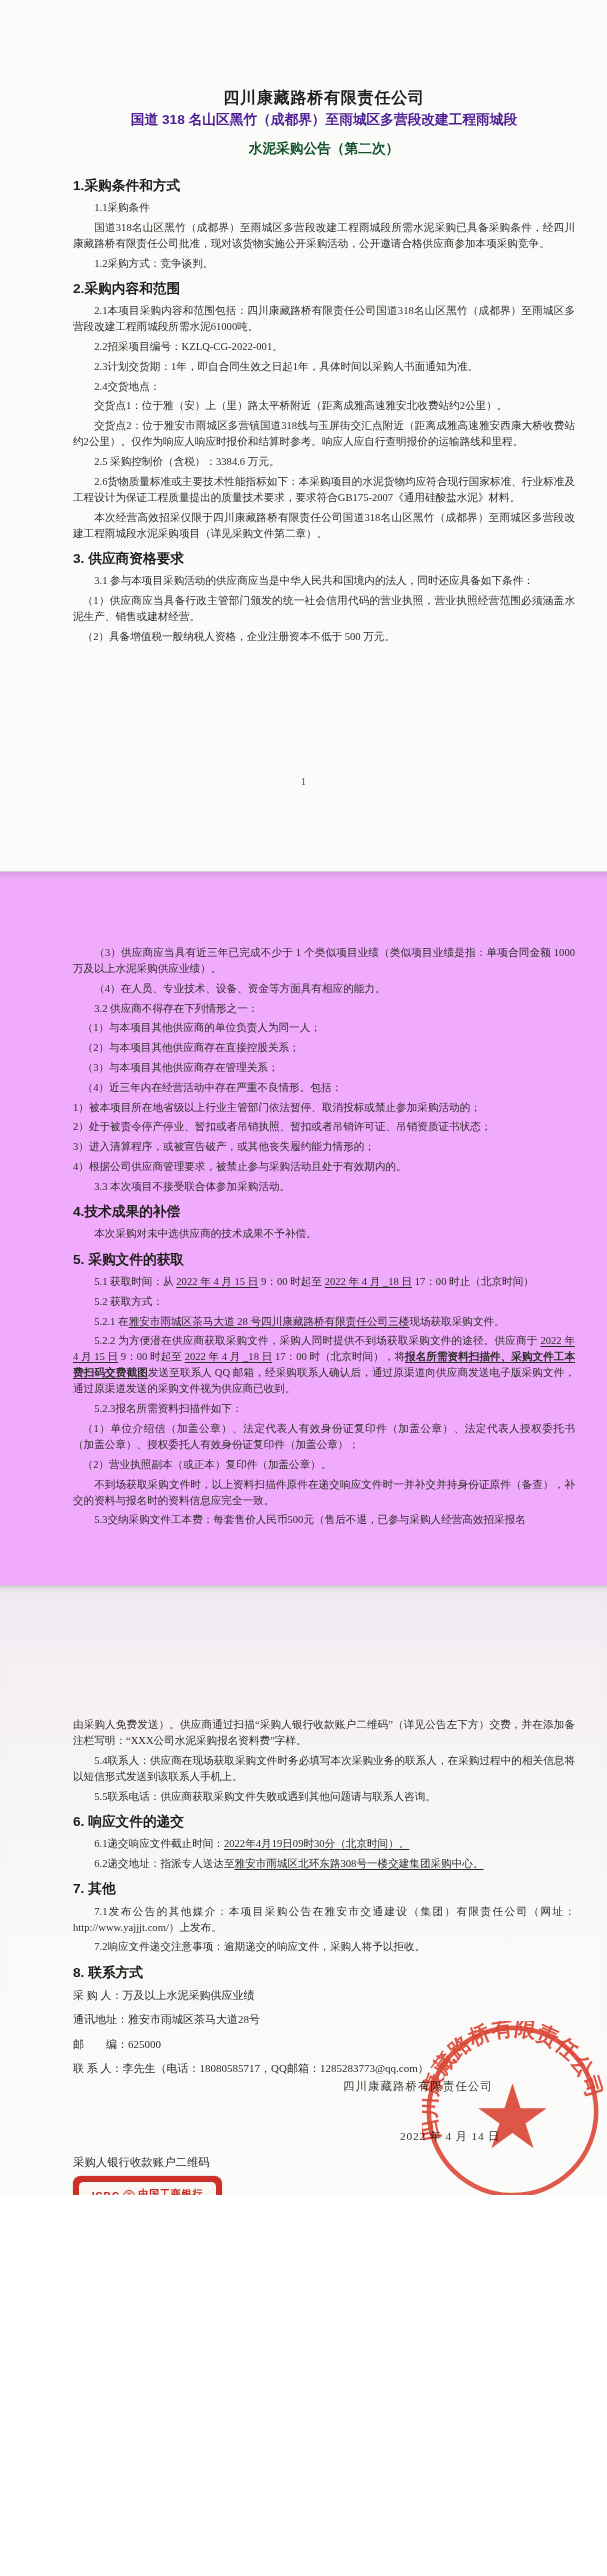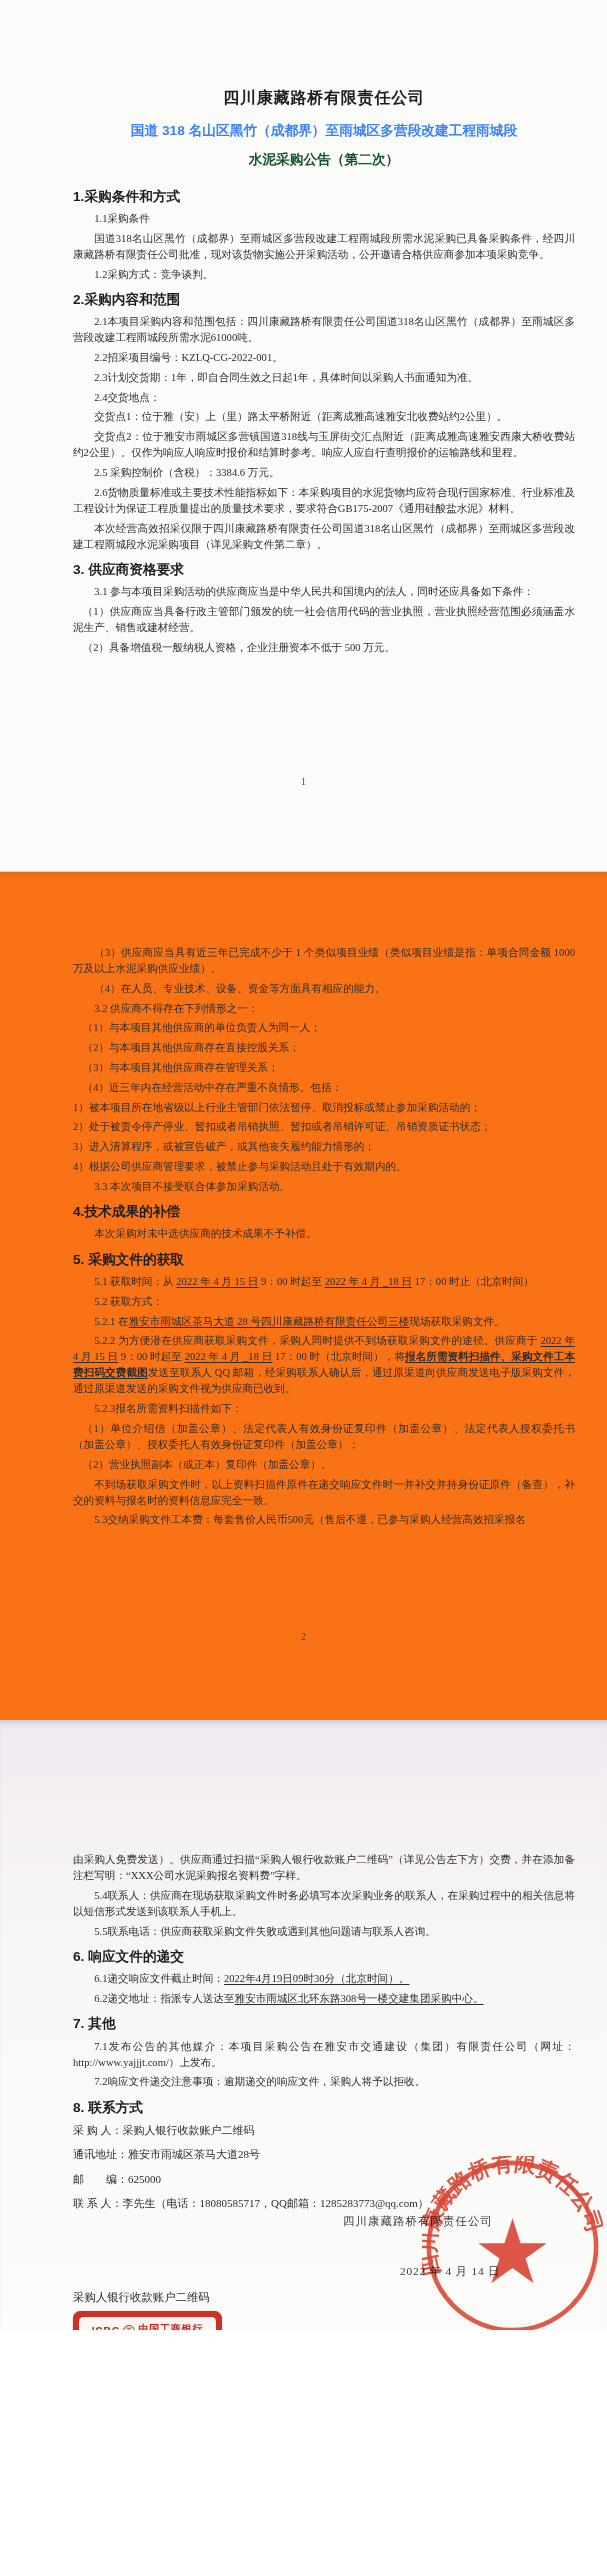--- a/index.html
+++ b/index.html
@@ -1,28 +1,28 @@
 <!DOCTYPE html>
 <html style="font-size:12px"><head>
 <meta charset="utf-8">
 <style>
   html,body{margin:0;padding:0;background:#ffffff;}
   .doc{position:relative;width:607px;height:2576px;overflow:hidden;
        font-family:"Liberation Serif","DejaVu Serif",serif;color:#2e2c2a;background:#fff;}
   .page{position:relative;box-sizing:border-box;padding:0 32px 0 73px;overflow:hidden;}
   .page1{height:871px;background:#fbfbf9;}
-  .page2{height:849px;background:#f97316;border-top:0.8px solid #d8d5d1;
+  .page2{height:714px;background:#f0abfc;border-top:0.8px solid #d8d5d1;
          box-shadow:inset 0 6.8px 7.6px -6px rgba(70,64,58,.22);}
   .page3{height:610px;border-top:0.8px solid #cfc8ce;
          background:linear-gradient(180deg,#efe9f1 0%,#f5f1f3 16%,#faf9f7 55%,#fbfbf9 100%);
          box-shadow:inset 0 6.8px 7.6px -6px rgba(70,58,76,.25);}
   .t1{margin:88px 0 0;text-align:center;font-family:"Liberation Sans","DejaVu Sans",sans-serif;
       font-size:16px;font-weight:700;color:#201e1c;letter-spacing:0.8px;}
-  .t2{margin:13px 0 0;text-align:center;font-family:"Liberation Sans","DejaVu Sans",sans-serif;
-      font-size:13.7px;font-weight:700;color:#3b82f6;}
+  .t2{margin:2px 0 0;text-align:center;font-family:"Liberation Sans","DejaVu Sans",sans-serif;
+      font-size:13.7px;font-weight:700;color:#4c1d95;}
   .t3{margin:11.4px 0 0;text-align:center;font-family:"Liberation Sans","DejaVu Sans",sans-serif;
       font-size:13.7px;font-weight:700;color:#14532d;}
   .flow{position:relative;}
   .page1 .flow{padding-top:10px;}
   .page2 .flow{padding-top:73px;}
   .page3 .flow{padding-top:131px;}
   .sec-h{font-family:"Liberation Sans","DejaVu Sans",sans-serif;font-weight:700;font-size:13.7px;
          color:#201e1c;margin:8.3px 0 5.3px;}
   .para{font-size:10.6px;line-height:16px;margin:0 0 3.8px;text-align:justify;}
   .ind2{text-indent:2em;}
@@ -142,21 +142,21 @@
         <div class="para ind0">由采购人免费发送）。供应商通过扫描“采购人银行收款账户二维码”（详见公告左下方）交费，并在添加备注栏写明：“XXX公司水泥采购报名资料费”字样。</div>
         <div class="para ind2">5.4联系人：供应商在现场获取采购文件时务必填写本次采购业务的联系人，在采购过程中的相关信息将以短信形式发送到该联系人手机上。</div>
         <div class="para ind2">5.5联系电话：供应商获取采购文件失败或遇到其他问题请与联系人咨询。</div>
         <div class="sec-h">6. 响应文件的递交</div>
         <div class="para ind2"><span>6.1递交响应文件截止时间：</span><span class="u">2022年4月19日09时30分（北京时间）。</span></div>
         <div class="para ind2"><span>6.2递交地址：指派专人送达至</span><span class="u">雅安市雨城区北环东路308号一楼交建集团采购中心。</span></div>
         <div class="sec-h">7. 其他</div>
         <div class="para ind2">7.1发布公告的其他媒介：本项目采购公告在雅安市交通建设（集团）有限责任公司（网址：http://www.yajjjt.com/）上发布。</div>
         <div class="para ind2">7.2响应文件递交注意事项：逾期递交的响应文件，采购人将予以拒收。</div>
         <div class="sec-h">8. 联系方式</div>
-        <div class="para ind2 contact">采 购 人：采购人银行收款账户二维码</div>
+        <div class="para ind2 contact">采 购 人：万及以上水泥采购供应业绩</div>
         <div class="para ind2 contact">通讯地址：雅安市雨城区茶马大道28号</div>
         <div class="para ind2 contact">邮　　编：625000</div>
         <div class="para ind2 contact">联 系 人：李先生（电话：18080585717，QQ邮箱：1285283773@qq.com）</div>
       </div>
 
     <div class="sig-company">四川康藏路桥有限责任公司</div>
     <div class="sig-date">2022 年 4 月 14 日</div>
 
     <div class="stamp">
       <svg viewBox="0 0 238 238" width="181" height="181">

